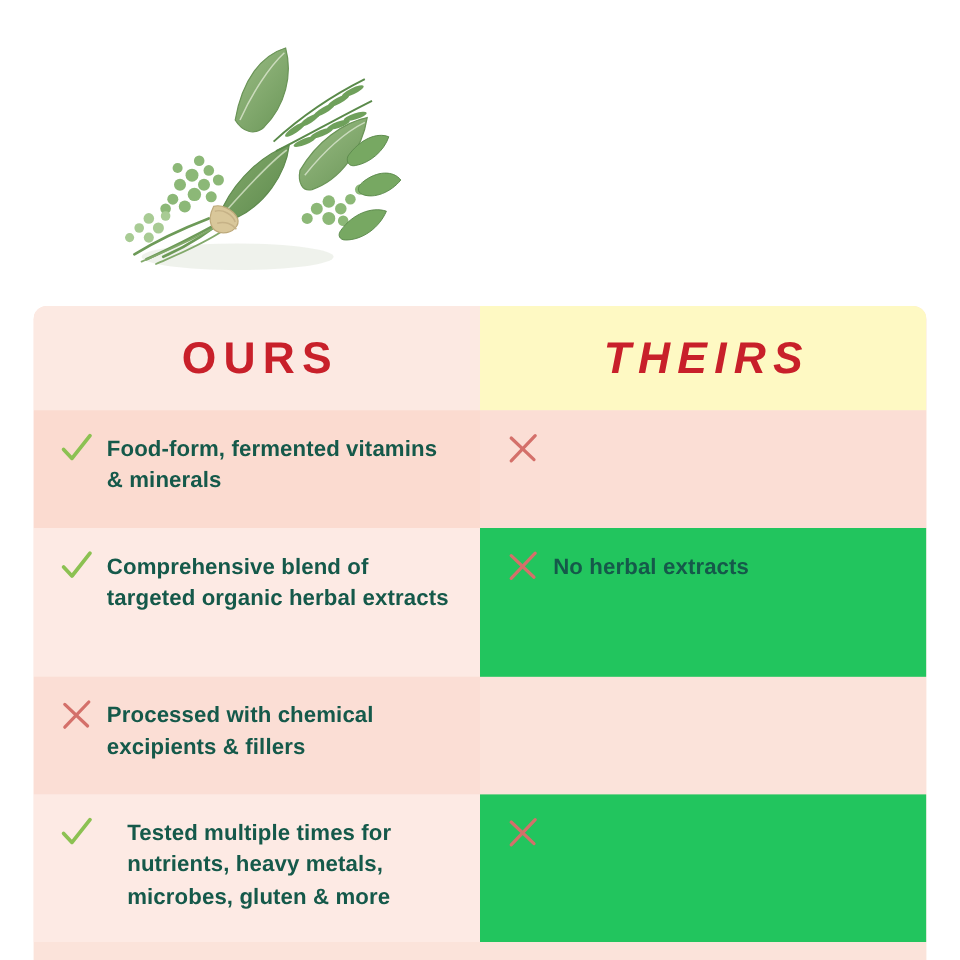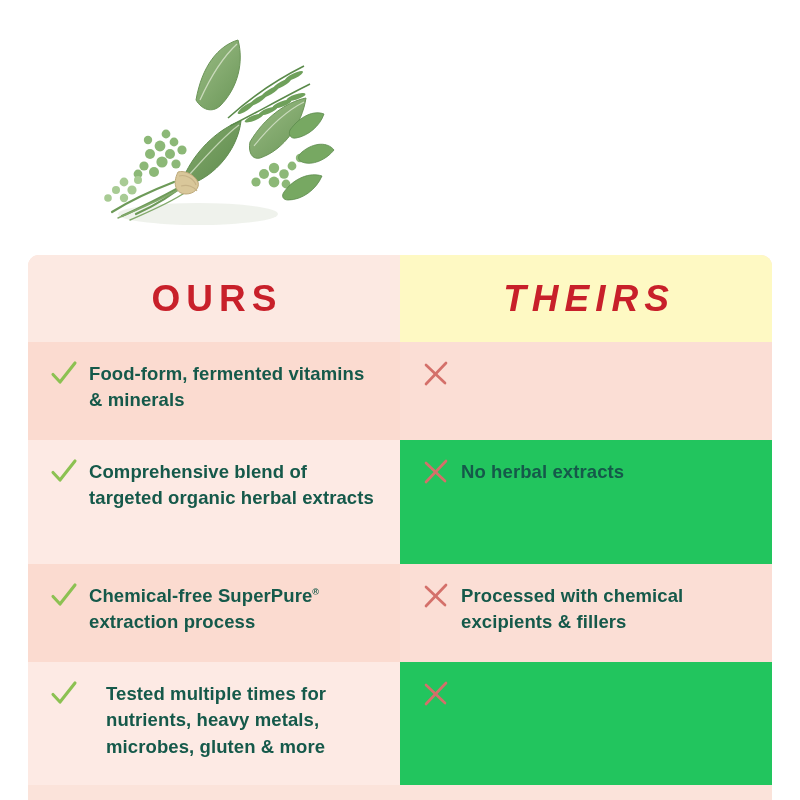--- a/index.html
+++ b/index.html
@@ -267,28 +267,20 @@
           <svg viewBox="0 0 30 30" xmlns="http://www.w3.org/2000/svg">
             <path d="M5 6 L24 24" fill="none" stroke="#d4706a" stroke-width="2.7" stroke-linecap="round"></path>
             <path d="M25 4 L5 25" fill="none" stroke="#d4706a" stroke-width="2.7" stroke-linecap="round"></path>
           </svg>
         </span>
         <span class="item-text">No herbal extracts</span>
       </div>
     </div>
 
     <div class="row alt r3">
-      <div class="cell c-ours">
-        <span class="mark">
-          <svg viewBox="0 0 30 30" xmlns="http://www.w3.org/2000/svg">
-            <path d="M4 15.5 L11 23 L26 4" fill="none" stroke="#8cc152" stroke-width="3.1" stroke-linecap="round" stroke-linejoin="round"></path>
-          </svg>
-        </span>
-        <span class="item-text"><span>Chemical-free SuperPure</span><sup>®</sup><span> extraction process</span></span>
-      </div>
       <div class="cell c-theirs">
         <span class="mark">
           <svg viewBox="0 0 30 30" xmlns="http://www.w3.org/2000/svg">
             <path d="M5 6 L24 24" fill="none" stroke="#d4706a" stroke-width="2.7" stroke-linecap="round"></path>
             <path d="M25 4 L5 25" fill="none" stroke="#d4706a" stroke-width="2.7" stroke-linecap="round"></path>
           </svg>
         </span>
         <span class="item-text">Processed with chemical excipients &amp; fillers</span>
       </div>
     </div>

